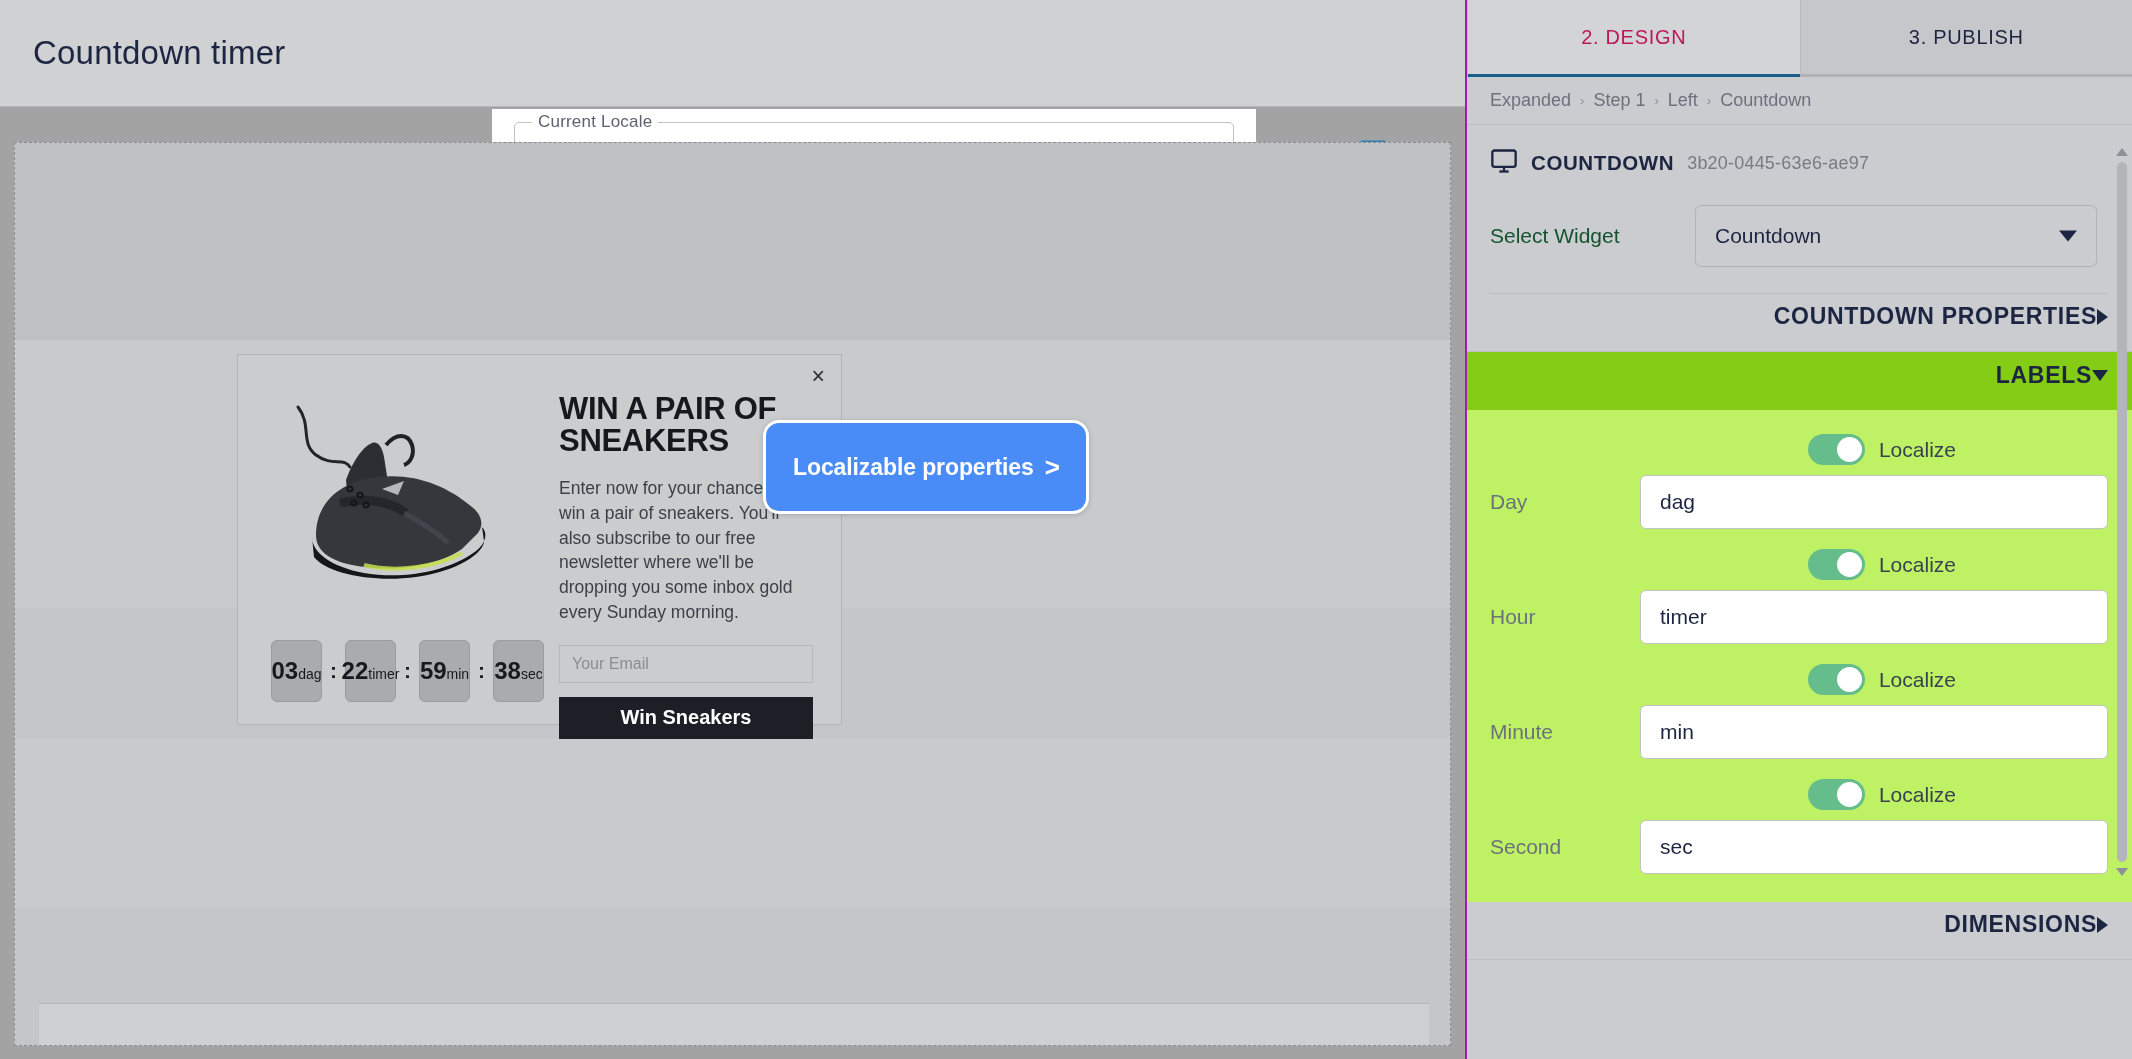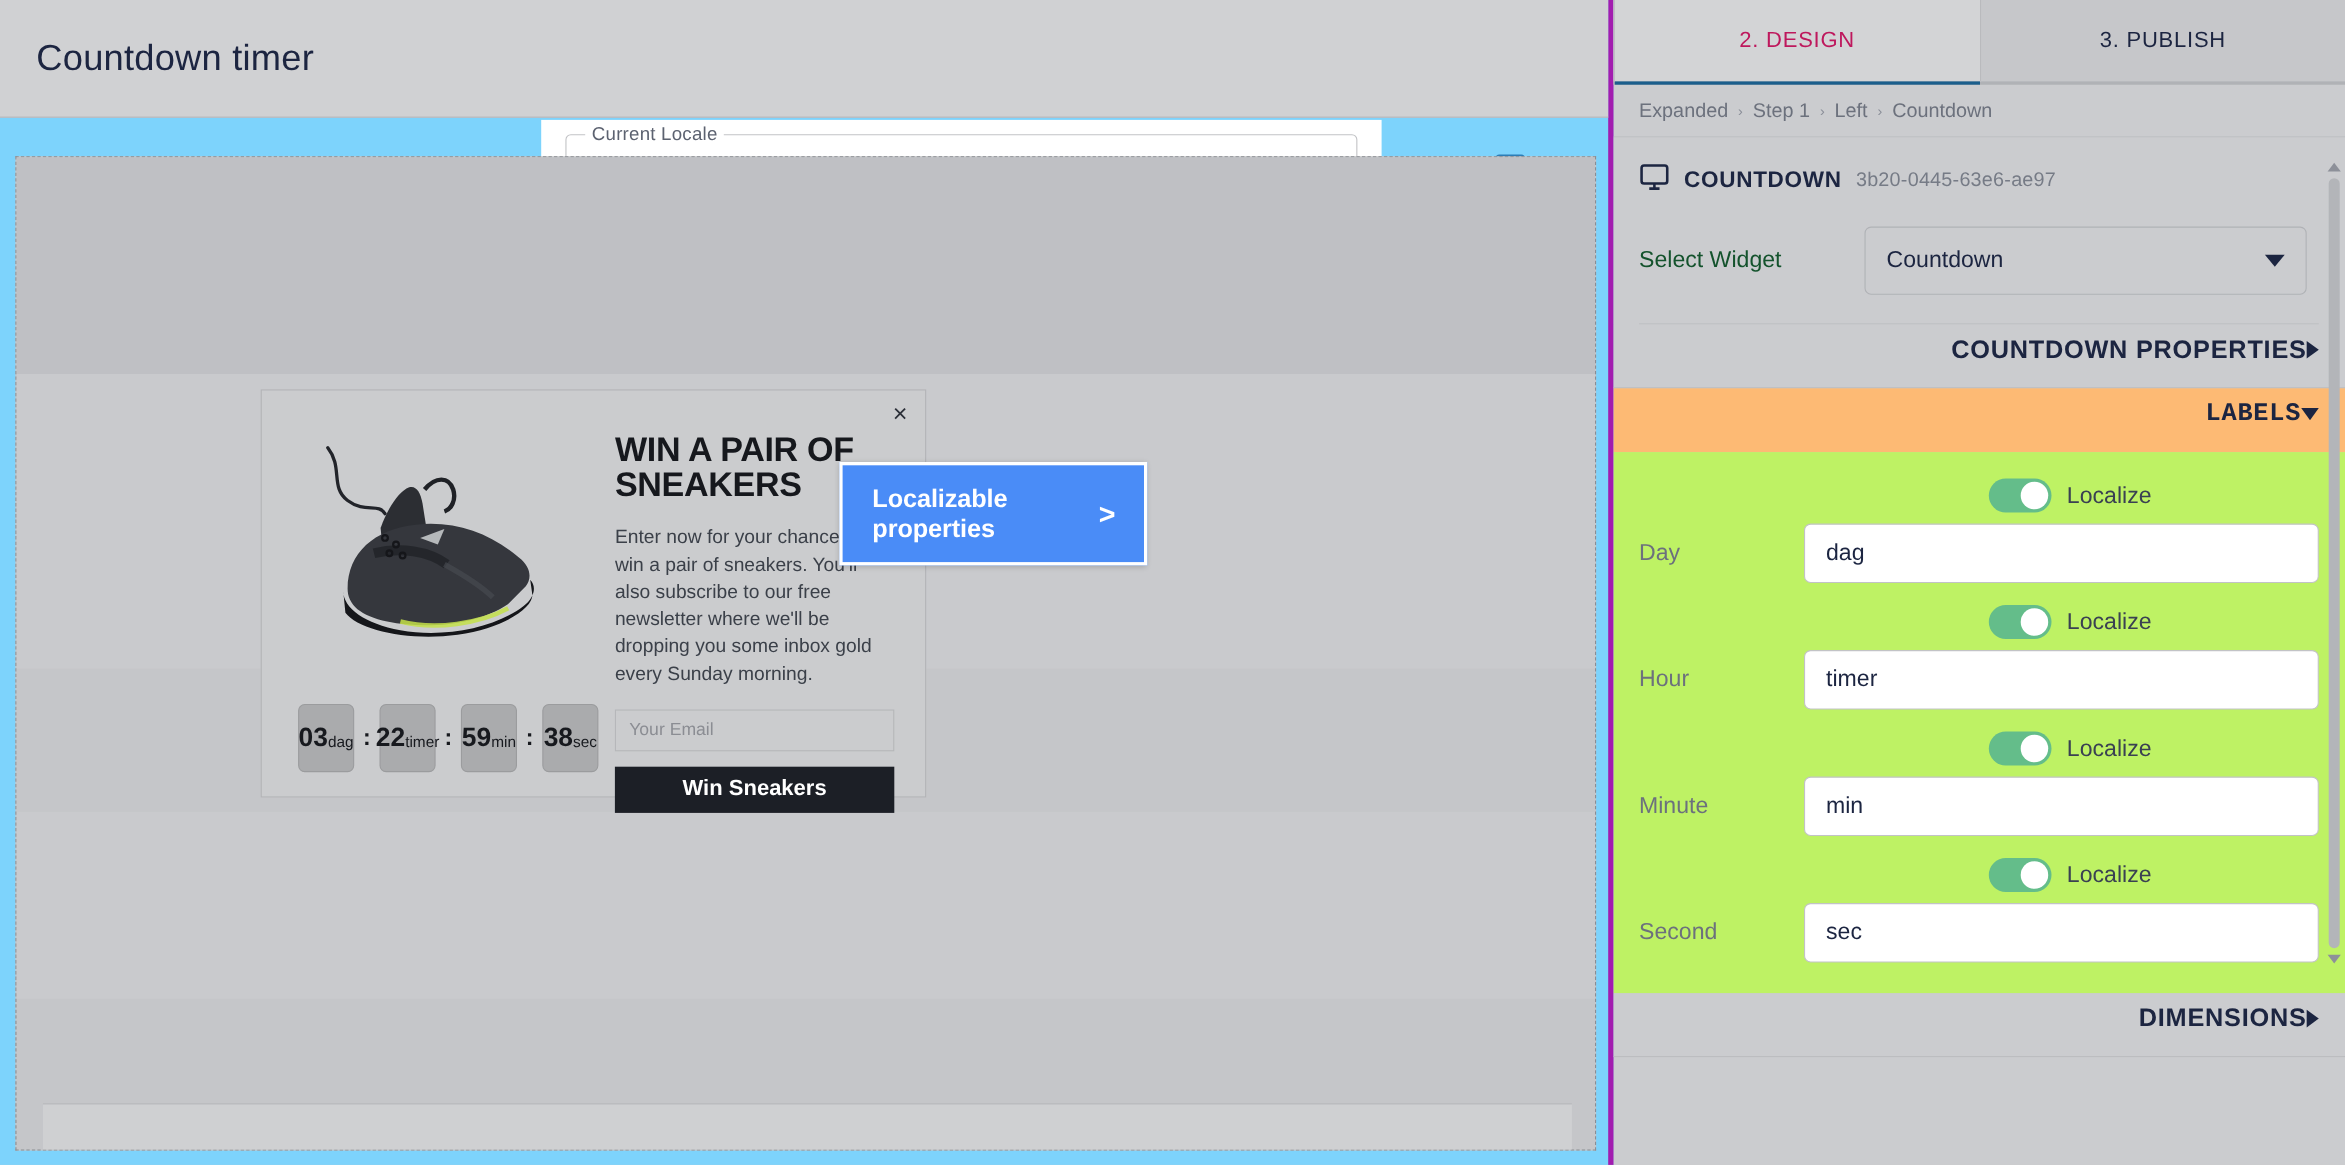--- a/index.html
+++ b/index.html
@@ -8,22 +8,22 @@
     font-family: "Liberation Sans", sans-serif;
     background: #c6c7ca;
     overflow: hidden;
   }
   .app { position: relative; width: 2132px; height: 1059px; display: flex; }
 
   
   .canvas-pane {
     position: relative;
     width: 1467px; height: 1059px;
-    background: #7dd3fc;
-    border-right: 5px solid #a21caf;
+    background: #a3a3a3;
+    border-right: 2px solid #a21caf;
     flex: 0 0 1467px;
   }
   .canvas-topbar {
     height: 107px;
     background: #d0d1d3;
     border-bottom: 1px solid #b5b6b9;
     display: flex; align-items: center;
     padding-left: 33px;
   }
   .canvas-title {
@@ -160,24 +160,24 @@
     align-items: center; justify-content: center;
   }
   .cd-num { font-size: 24px; font-weight: 700; color: #17191e; line-height: 1; }
   .cd-lbl { font-size: 14px; color: #17191e; margin-top: 6px; line-height: 1; }
   .cd-sep { font-size: 21px; font-weight: 700; color: #17191e; padding: 0 8px; align-self: center; }
 
   
   .callout {
     position: absolute;
     left: 748px; top: 277px;
-    width: 280px; height: 94px;
+    width: 326px; height: 94px;
     background: #4a8cf7;
     border: 3px solid #ffffff;
-    border-radius: 0;
+    border-radius: 16px;
     display: flex; align-items: center; justify-content: space-between;
     padding: 0 26px 0 27px;
     box-shadow: 0 1px 5px rgba(0,0,0,.18);
     z-index: 20;
   }
   .callout-text { font-size: 23px; font-weight: 700; color: #fff; letter-spacing: -.1px; }
   .callout-chev { font-size: 26px; font-weight: 700; color: #fff; }
 
   
   .side-pane {
@@ -256,21 +256,21 @@
   .section-bar {
     height: 58px;
     display: flex; align-items: center; justify-content: flex-end;
     padding: 0 24px 12px 23px;
     font-size: 23px; font-weight: 700; color: #1c2541;
     letter-spacing: .7px;
     background: #cbcccf;
     border-bottom: 1px solid #bcbdc0;
     cursor: pointer;
   }
-  .section-bar.open { background: #fdba74; border-bottom: none; font-family: Liberation Mono, monospace; }
+  .section-bar.open { background: #84cc16; border-bottom: none; }
   .arrow-right { width: 0; height: 0; border-top: 8px solid transparent; border-bottom: 8px solid transparent; border-left: 11px solid #1c2541; }
   .arrow-down { width: 0; height: 0; border-left: 8px solid transparent; border-right: 8px solid transparent; border-top: 11px solid #1c2541; }
 
   .labels-body {
     background: #bef264;
     padding: 10px 24px 22px 23px;
   }
   .localize-row {
     display: flex; align-items: center; justify-content: flex-end;
     gap: 14px;

